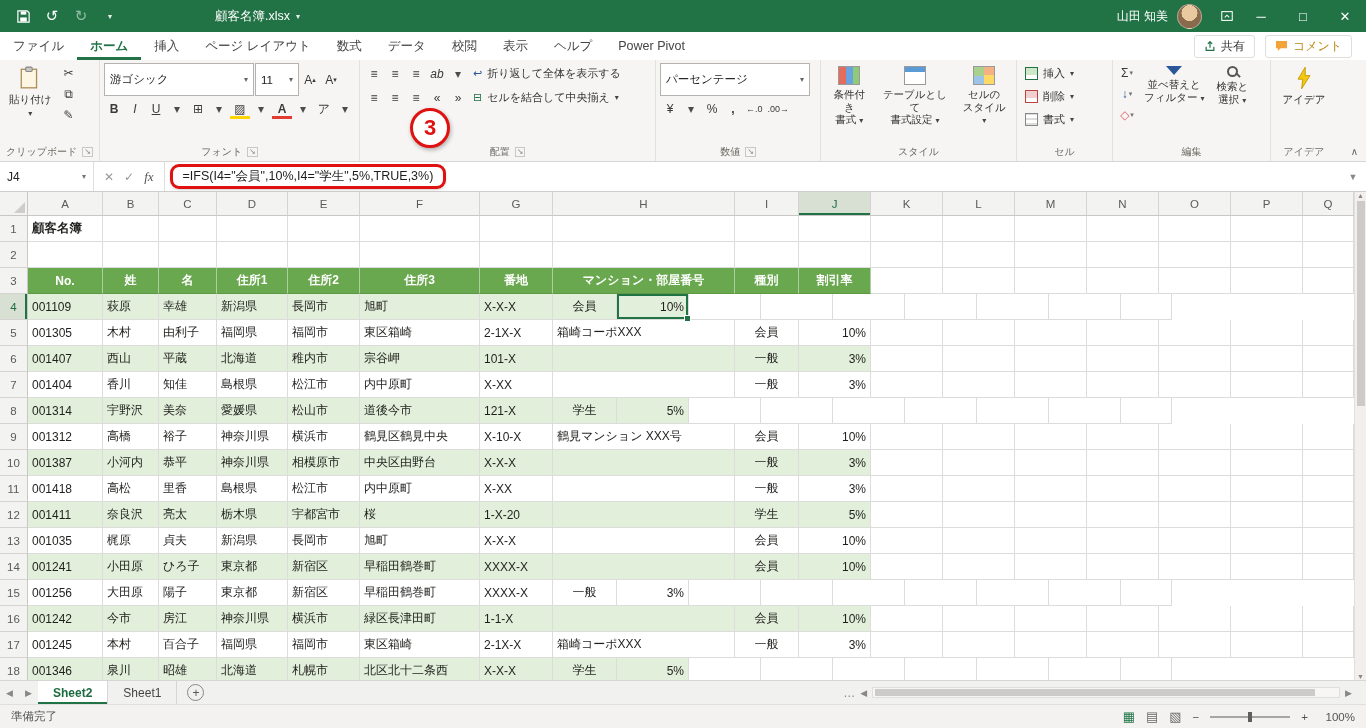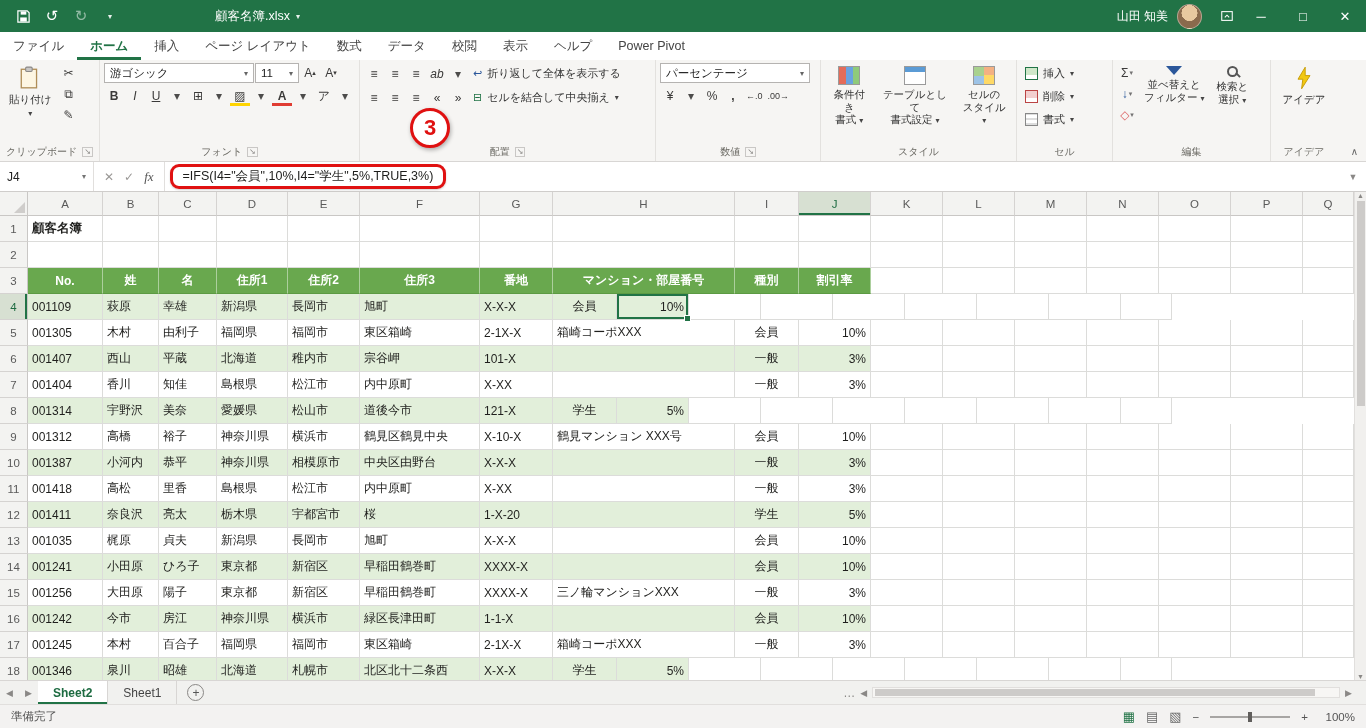--- a/index.html
+++ b/index.html
@@ -35,21 +35,21 @@
 .ribbon{position:absolute;top:60px;left:0;right:0;height:102px;background:#f6f5f3;border-bottom:1px solid #d8d6d4;display:flex}
 .grp{display:flex;flex-direction:column;border-right:1px solid #e3e1de;padding:3px 4px 0}
 .grp-body{flex:1;display:flex;align-items:flex-start;gap:2px}
 .grp-label{height:18px;font-size:10px;color:#6b6a64;display:flex;align-items:center;justify-content:center;gap:5px}
 .dlg{font-size:8px;color:#8a8886;border:1px solid #c9c7c5;padding:0 1px;line-height:8px}
 .bigbtn{display:flex;flex-direction:column;align-items:center;justify-content:flex-start;padding:3px 5px;font-size:10.5px;gap:3px;text-align:center;line-height:1.2;color:#333}
 .minicol{display:flex;flex-direction:column;gap:1px}
 .minirow{display:flex;align-items:center;gap:1px}
 .mini{min-width:20px;height:20px;display:flex;align-items:center;justify-content:center;font-size:12px;color:#3b3a39;padding:0 2px}
 .mini .dd{font-size:7px;color:#666;margin-left:1px}
-.combo{background:#fff;border:1px solid #b5b3b1;height:20px;display:flex;align-items:center;font-size:11.5px;padding:0 5px;gap:4px;color:#222}
+.combo{background:#fff;border:1px solid #b5b3b1;height:33px;display:flex;align-items:center;font-size:11.5px;padding:0 5px;gap:4px;color:#222}
 .combo .dd{margin-left:auto;color:#555}
 .txtbtn{display:flex;align-items:center;gap:5px;font-size:11px;height:21px;padding:0 4px;color:#333;white-space:nowrap}
 .ub{text-decoration:underline}
 .fillbar{box-shadow:inset 0 -3px 0 #ffd400}
 .fontbar{box-shadow:inset 0 -3px 0 #e03c32}
 .blue{color:#2b579a}.pink{color:#d66}.grn{color:#217346}
 .sup{font-size:7px;vertical-align:super}
 .collapse{position:absolute;right:8px;bottom:4px;font-size:10px;color:#666}
 
 .cf-ico{width:22px;height:19px;border:1px solid #9a9a9a;background:linear-gradient(90deg,#e46c5a 0 7px,#6aa2e0 7px 14px,#8fca7a 14px 22px)}
@@ -165,20 +165,35 @@
     <span class="tab">ファイル</span>
     <span class="tab active">ホーム</span>
     <span class="tab">挿入</span>
     <span class="tab">ページ レイアウト</span>
     <span class="tab">数式</span>
     <span class="tab">データ</span>
     <span class="tab">校閲</span>
     <span class="tab">表示</span>
     <span class="tab">ヘルプ</span>
     <span class="tab">Power Pivot</span>
+    <div class="tabrow-actions">
+      <span class="actbtn">
+        <svg width="12" height="12" viewBox="0 0 14 14">
+            <path d="M7 9V2M4.5 4.5 7 2l2.5 2.5" fill="none" stroke="#217346" stroke-width="1.4"></path>
+            <path d="M2.5 8v4h9V8" fill="none" stroke="#217346" stroke-width="1.4"></path>
+          </svg>
+        <span>共有</span>
+      </span>
+      <span class="actbtn">
+        <svg width="13" height="12" viewBox="0 0 14 13">
+            <path d="M1 1h12v8H6l-3 3V9H1z" fill="#f2a33a"></path>
+          </svg>
+        <span style="color:#b8860b">コメント</span>
+      </span>
+    </div>
   </div>
 
   <div class="ribbon">
 
     <div class="grp" style="width:100px">
       <div class="grp-body">
         <div class="bigbtn">
           <svg width="22" height="24" viewBox="0 0 20 22">
               <rect x="2" y="3" width="14" height="17" fill="#fdf6e3" stroke="#b08d57" stroke-width="1.2"></rect>
               <rect x="6" y="1" width="6" height="4" rx="1" fill="#c9c7c5" stroke="#8a8886"></rect>
@@ -709,21 +724,20 @@
         </div>
         <div class="grow">
           <div class="rowhdr" style="width: 28px;">15</div>
           <div class="cell" style="width: 75px;">001256</div>
           <div class="cell" style="width: 56px;">大田原</div>
           <div class="cell" style="width: 58px;">陽子</div>
           <div class="cell" style="width: 71px;">東京都</div>
           <div class="cell" style="width: 72px;">新宿区</div>
           <div class="cell" style="width: 120px;">早稲田鶴巻町</div>
           <div class="cell" style="width: 73px;">XXXX-X</div>
-          <div class="cell" style="width: 182px;">三ノ輪マンションXXX</div>
           <div class="cell ctr" style="width: 64px;">一般</div>
           <div class="cell rgt" style="width: 72px;">3%</div>
           <div class="cell" style="width: 72px;"></div>
           <div class="cell" style="width: 72px;"></div>
           <div class="cell" style="width: 72px;"></div>
           <div class="cell" style="width: 72px;"></div>
           <div class="cell" style="width: 72px;"></div>
           <div class="cell" style="width: 72px;"></div>
           <div class="cell" style="width: 51px;"></div>
         </div>

